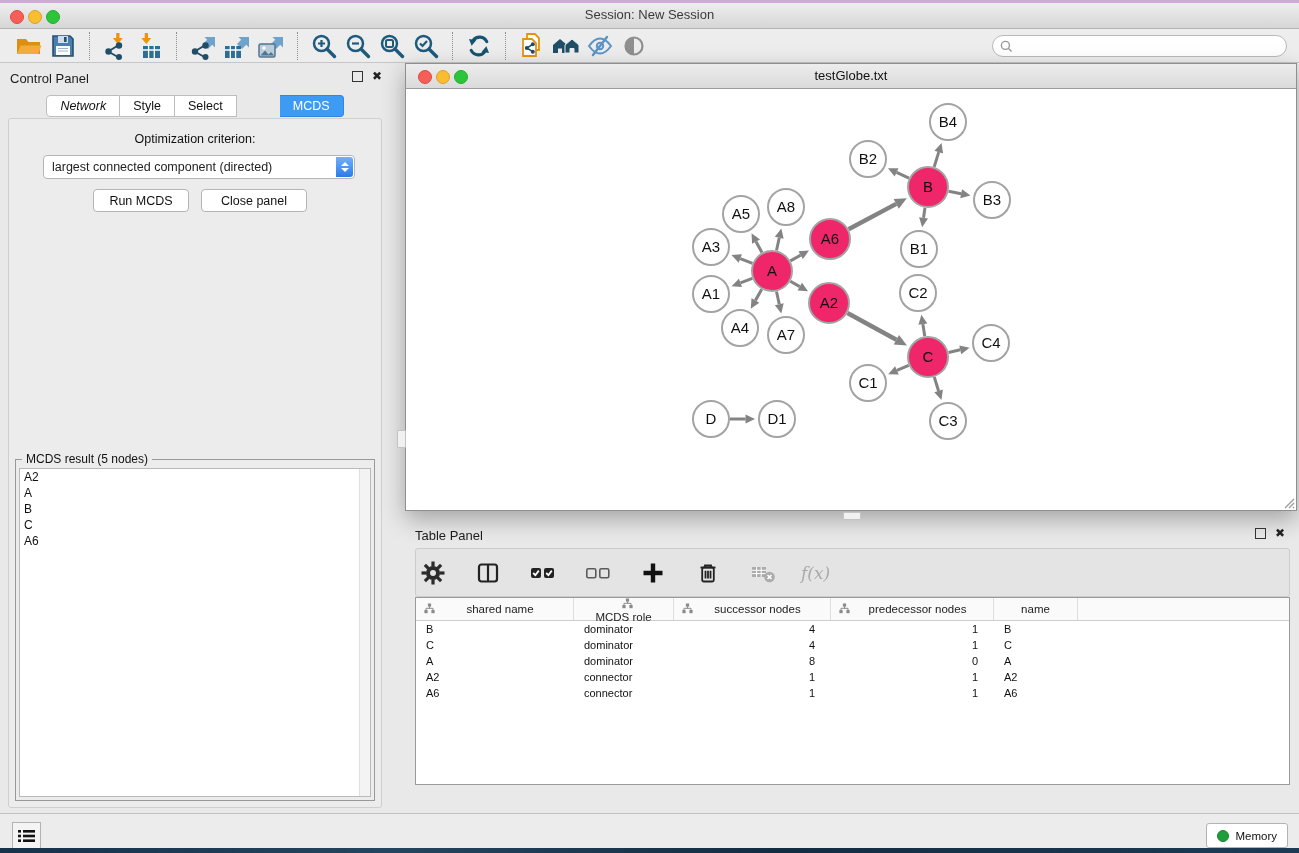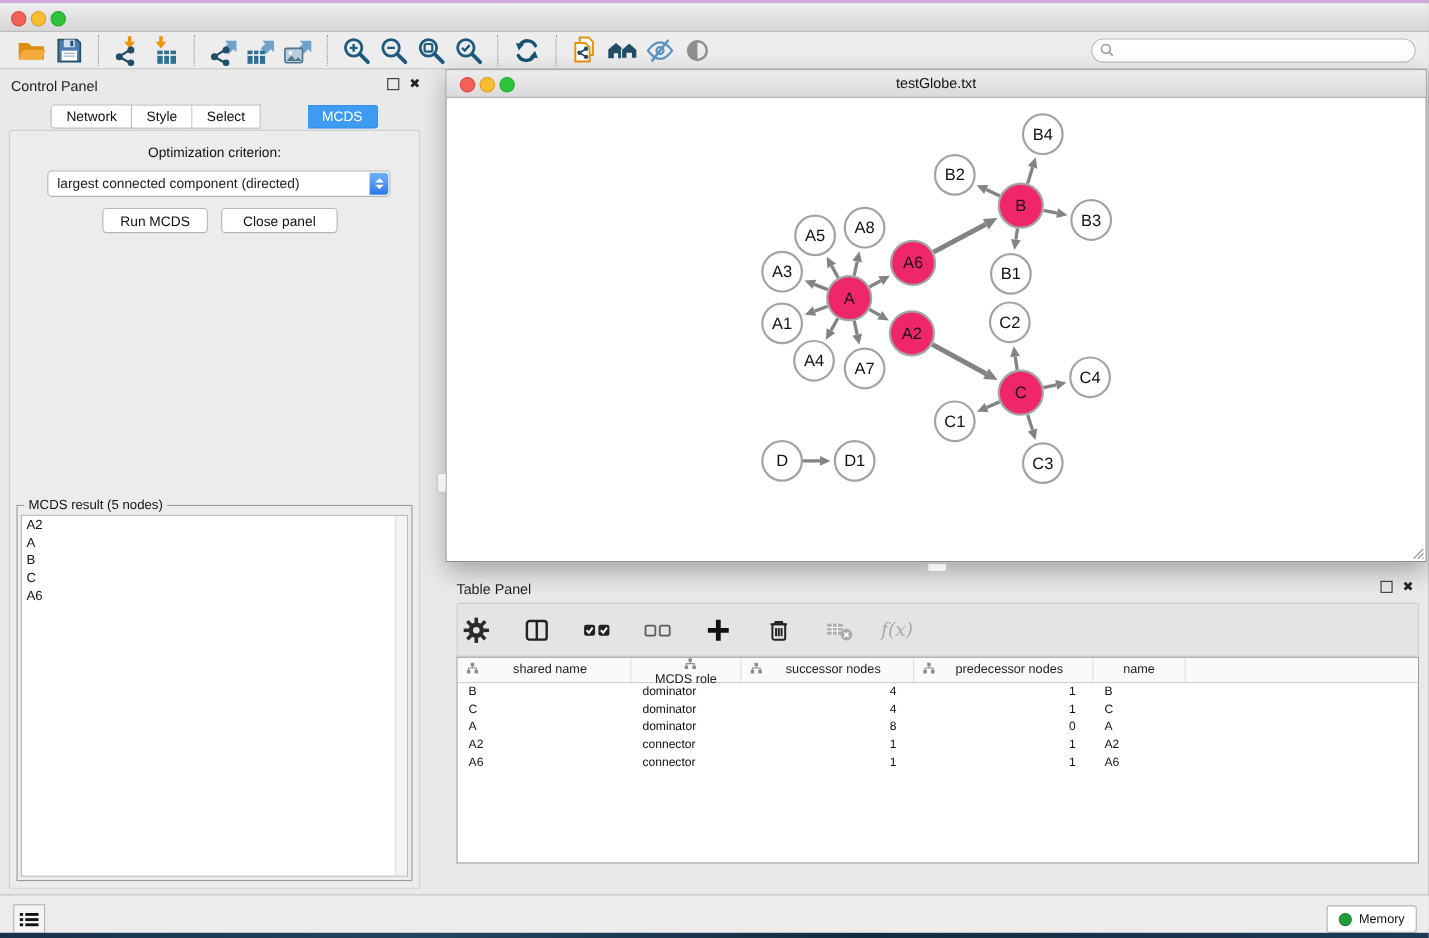--- a/index.html
+++ b/index.html
@@ -26,21 +26,21 @@
   
   #control-panel{position:absolute;left:0;top:63px;width:390px;height:750px;}
   .panel-title{position:absolute;left:10px;top:8px;font-size:13px;color:#1c1c1c;}
   .win-btns{position:absolute;top:7px;display:flex;gap:9px;align-items:center;}
   #control-panel .win-btns{right:8px;}
   .float-ic{width:9px;height:9px;border:1.6px solid #333;display:inline-block;}
   .close-ic{font-size:12px;font-weight:bold;color:#222;line-height:12px;}
   #cp-tabs{position:absolute;left:0;right:0;top:32px;display:flex;justify-content:center;}
   .cptab{height:20px;line-height:20px;padding:0 13px;font-size:12.5px;background:#fff;border:1px solid #bdbdbd;
          border-left:none;color:#111;}
-  .cptab:first-child{border-left:1px solid #bdbdbd;border-radius:4px 0 0 4px;}
+  .cptab:first-child{border-left:1px solid #bdbdbd;border-radius:4px 0 0 4px;font-style:italic;}
   .cptab:last-child{border-radius:0 4px 4px 0;margin-left:43px;}
   .cptab.active{background:#3e9bf4;border-color:#2f87e0;color:#fff;}
   #cp-body{position:absolute;left:8px;top:55px;width:372px;height:688px;background:#ececec;
            border:1px solid #cfcfcf;border-radius:3px;}
   #opt-label{position:absolute;left:0;right:0;top:13px;text-align:center;font-size:12.5px;color:#111;}
   #criterion{position:absolute;left:34px;top:36px;width:312px;height:24px;background:#fff;
              border:1px solid #b5b5b5;border-radius:4px;box-sizing:border-box;font-size:12.5px;
              display:flex;align-items:center;padding-left:8px;}
   #criterion .stepper{position:absolute;right:1px;top:1px;bottom:1px;width:17px;border-radius:0 3px 3px 0;
              background:linear-gradient(#6fb2f8,#2d7ae8);display:flex;flex-direction:column;
@@ -100,20 +100,21 @@
 </head>
 <body>
 
 <div id="root">
   <div id="menustrip"></div>
 
   <div id="titlebar">
     <span class="tl red"></span>
     <span class="tl yel"></span>
     <span class="tl grn"></span>
+    <div class="ttl">Session: New Session</div>
   </div>
 
   <div id="main-toolbar">
     <span class="tbi">
       <svg width="28" height="26" viewBox="0 0 28 26">
           <path d="M2 6h9l2.5 3H25v12H2z" fill="#DE8F12"></path>
           <path d="M2 21l3.6-8.5H26.6L23 21z" fill="#F3AC3C"></path>
         </svg>
     </span>
     <span class="tbi">

